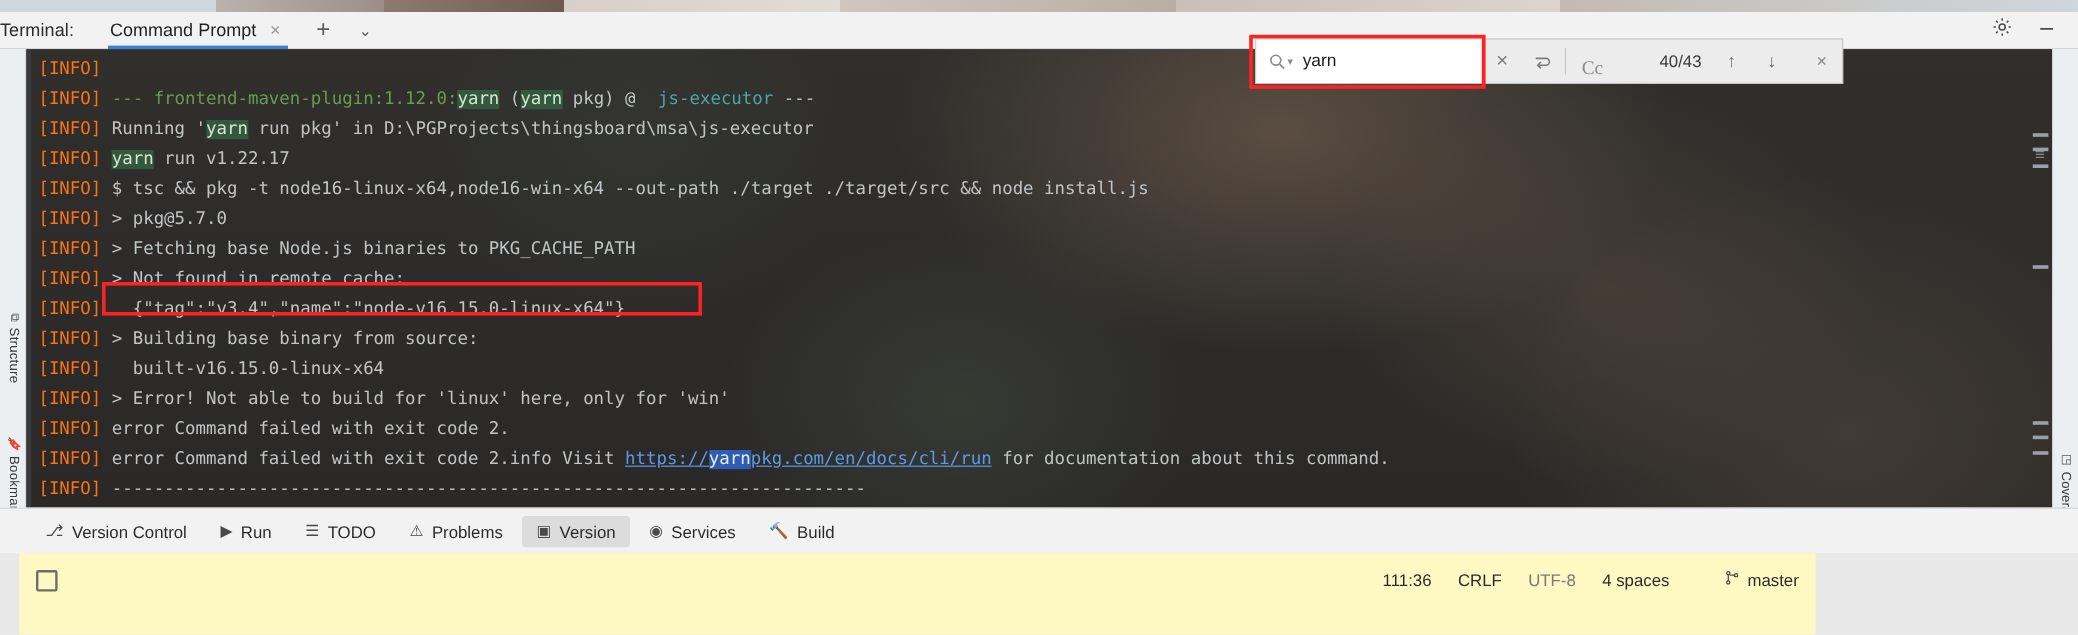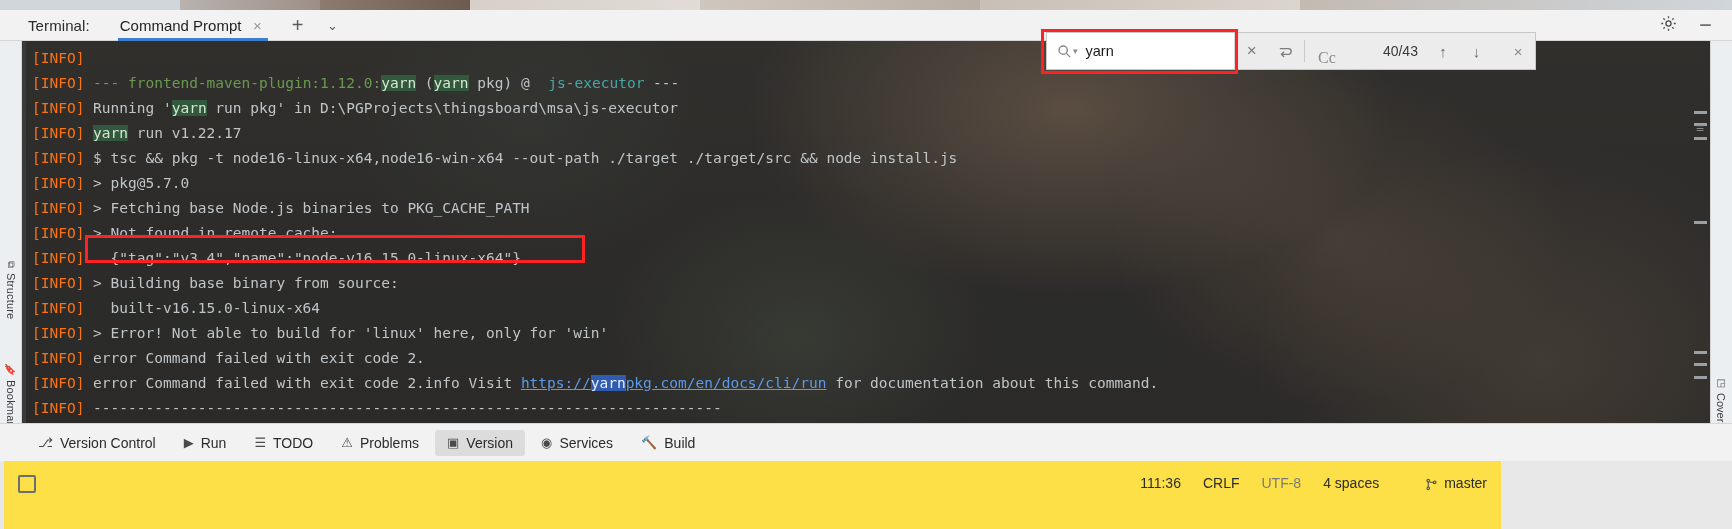--- a/index.html
+++ b/index.html
@@ -30,21 +30,21 @@
   }
 
   
   .term-header {
     position: absolute; left: 0; top: 10px; width: 1732px; height: 31px;
     background: #f2f2f2;
     border-bottom: 1px solid #d6d6d6;
     display: flex; align-items: center;
   }
   .term-header-label {
-    font-size: 15px; color: #2b2b2b; margin-left: 28px; letter-spacing: .1px;
+    font-size: 15px; color: #2b2b2b; letter-spacing: .1px;
   }
   .tab {
     position: relative;
     margin-left: 28px;
     height: 31px;
     display: flex; align-items: center; gap: 9px;
     padding: 0 4px 0 2px;
   }
   .tab-label { font-size: 15px; color: #1f1f1f; }
   .tab-close {
@@ -210,36 +210,36 @@
     display: flex; align-items: center; gap: 7px;
     padding: 5px 12px;
     font-size: 14px; color: #2b2b2b;
     border-radius: 3px;
   }
   .tw-item.active { background: #dcdcdc; }
   .tw-glyph { font-size: 13px; color: #4a4a4a; line-height: 1; }
 
   
   .status-bar {
-    position: absolute; left: 4px; top: 461px; width: 1497px; height: 68px;
-    background: #fde047;
+    position: absolute; left: 16px; top: 461px; width: 1497px; height: 68px;
+    background: #fef9c3;
     display: flex; align-items: flex-start;
   }
   .status-left {
     margin-left: 14px; margin-top: 14px;
     width: 18px; height: 18px;
     border: 2px solid #6d6d6d; border-radius: 2px;
   }
   .status-right {
     margin-left: auto; margin-top: 14px; margin-right: 14px;
     display: flex; align-items: center; gap: 22px;
     font-size: 14px; color: #2b2b2b;
   }
   .st-utf { color: #7a7a7a; }
-  .st-branch { display: flex; align-items: flex-end; gap: 6px; padding-left: 24px; }
+  .st-branch { display: flex; align-items: flex-start; gap: 6px; padding-left: 24px; }
 
   
   .watermark {
     position: absolute; right: 22px; top: 468px;
     font-size: 21px; color: #b9b9b9;
     font-family: "Liberation Sans", sans-serif;
     letter-spacing: .5px;
   }
   .term-burger {
     position: absolute; right: 6px; top: 85px;

